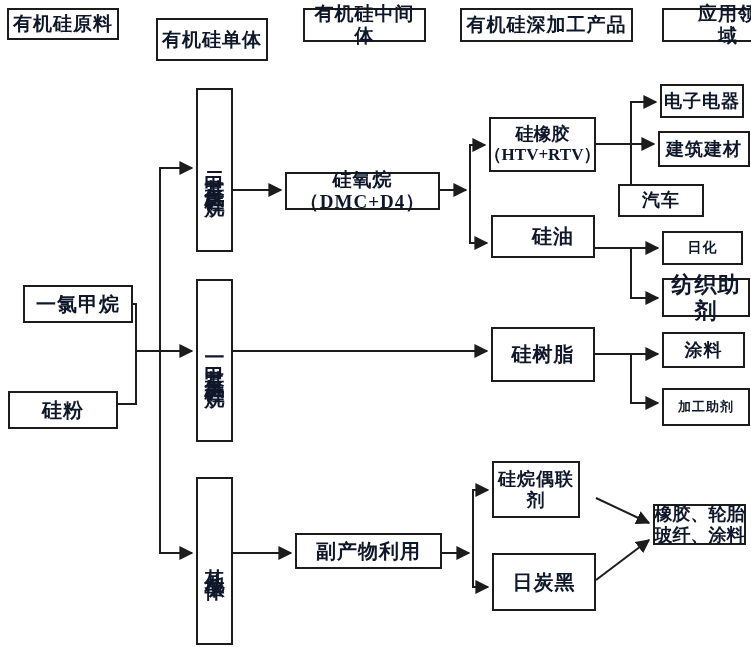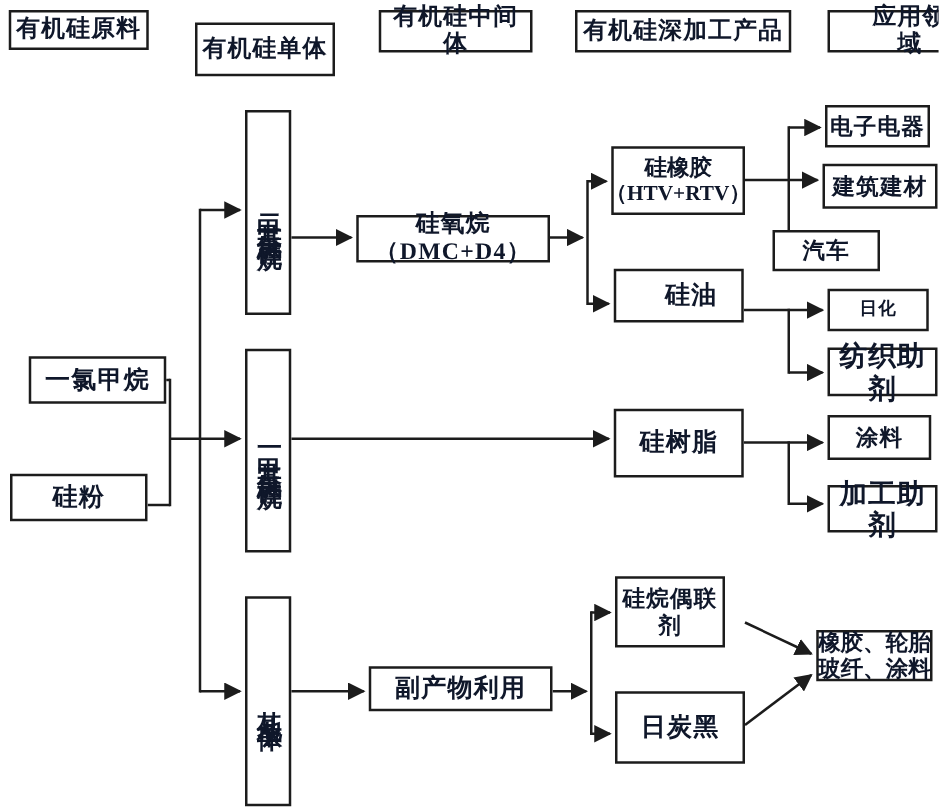--- a/index.html
+++ b/index.html
@@ -20,42 +20,42 @@
   .twoline span{display:block;white-space:nowrap;}
   .small2{font-size:17px;}
   
   #h1{left:7px;top:8px;width:112px;height:32px;}
   #h2{left:156px;top:18px;width:112px;height:43px;}
   #h3{left:303px;top:8px;width:123px;height:34px;}
   #h4{left:460px;top:8px;width:173px;height:34px;}
   #h5{left:662px;top:8px;width:104px;height:34px;padding-left:28px;}
   
   #n-mecl{left:8px;top:285px;width:110px;height:38px;margin-left:15px;}
-  #n-sipow{left:8px;top:379px;width:110px;height:38px;}
+  #n-sipow{left:8px;top:391px;width:110px;height:38px;}
   
   #n-dmds{left:196px;top:88px;width:37px;height:164px;}
   #n-mts{left:196px;top:279px;width:37px;height:163px;}
   #n-other{left:196px;top:477px;width:37px;height:168px;}
   
   #n-silox{left:285px;top:172px;width:155px;height:38px;font-size:19px;}
   #n-bypro{left:295px;top:533px;width:147px;height:36px;}
   
   #n-rubber{left:489px;top:117px;width:107px;height:55px;}
   #n-oil{left:491px;top:215px;width:104px;height:43px;padding-left:20px;}
   #n-resin{left:491px;top:327px;width:104px;height:55px;}
   #n-coupl{left:492px;top:461px;width:88px;height:57px;font-size:18px;}
   #n-cblack{left:492px;top:553px;width:104px;height:58px;}
   
   #n-elec{left:660px;top:84px;width:84px;height:34px;font-size:18px;}
   #n-constr{left:658px;top:131px;width:92px;height:36px;font-size:18px;}
   #n-auto{left:618px;top:184px;width:86px;height:33px;font-size:18px;}
   #n-daily{left:662px;top:231px;width:81px;height:34px;font-size:14px;}
   #n-textile{left:662px;top:278px;width:88px;height:39px;font-size:22px;}
   #n-coat{left:662px;top:332px;width:83px;height:36px;font-size:18px;}
-  #n-procaid{left:662px;top:388px;width:88px;height:38px;font-size:22px;}
+  #n-procaid{left:662px;top:388px;width:88px;height:38px;font-size:13px;}
   #n-final{left:653px;top:504px;width:93px;height:41px;}
   #wires line, #wires polyline{stroke:#1c1c1c;stroke-width:2;fill:none;}
 </style>
 </head>
 <body>
 
 <div id="canvas">
 
   <svg id="wires" viewBox="0 0 751 647" xmlns="http://www.w3.org/2000/svg">
     <defs>

